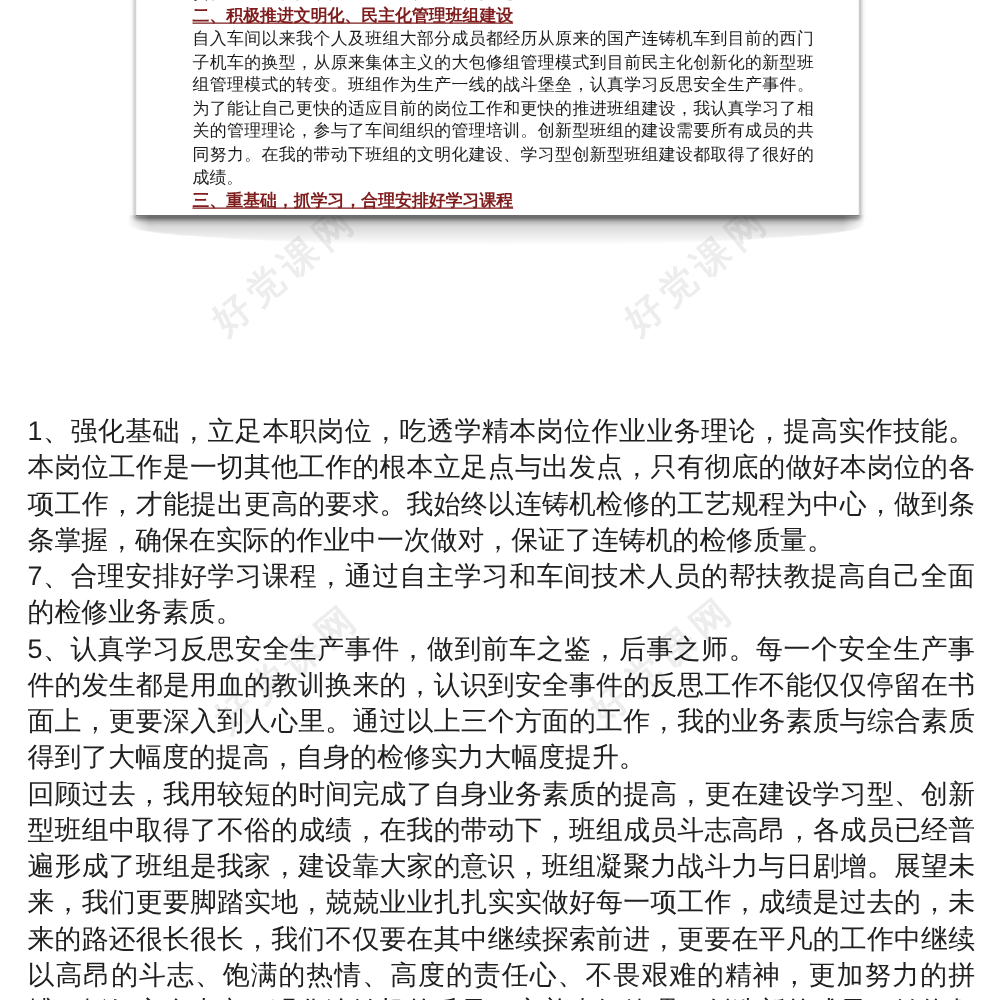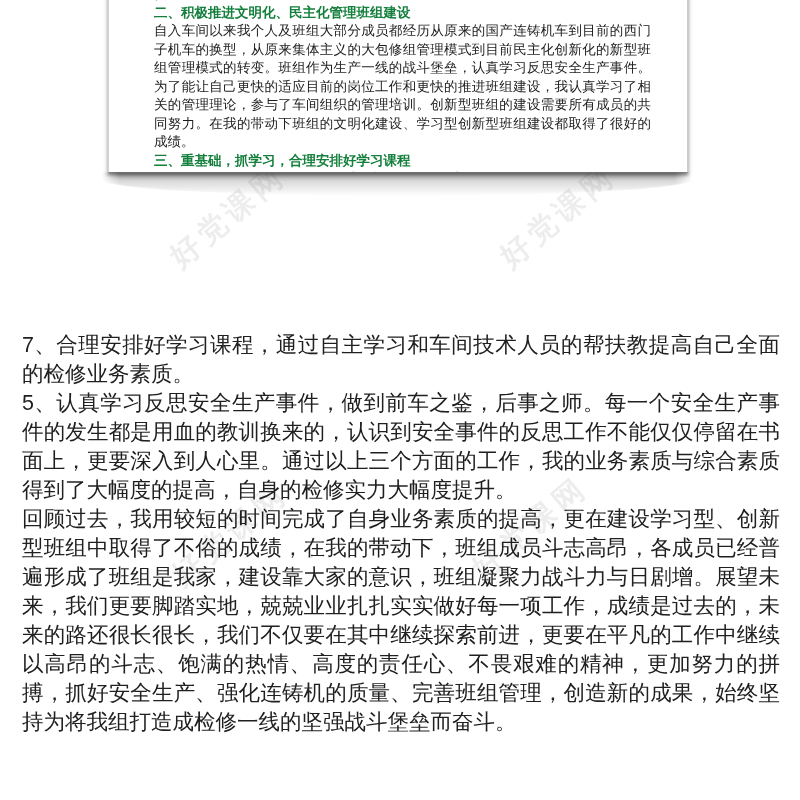--- a/index.html
+++ b/index.html
@@ -29,21 +29,21 @@
     background:#ffffff; z-index:2; overflow:hidden;
     border-left:1px solid #d2d2d2; border-right:1px solid #cccccc;
     border-bottom:1px solid #8f8f8f;
     box-shadow:0 2px 3px rgba(0,0,0,0.30), 2px 2px 4px rgba(0,0,0,0.12), -2px 2px 4px rgba(0,0,0,0.10);
   }
   .page-inner {
     position:absolute; left:45px; right:36px; top:-9px;
     font-size:13.5px; line-height:18.5px; color:#1c1c1c;
     text-align:justify; word-break:break-all;
   }
-  .page-inner .h { font-weight:700; color:#15803d; }
+  .page-inner .h { font-weight:700; color:#7f1d1d;text-decoration:underline; }
 
   
   .page-shadow {
     position:absolute; left:102px; top:172px; width:590px; height:24px; z-index:3;
     background:linear-gradient(to bottom, rgba(35,35,35,0.52) 0%, rgba(90,90,90,0.22) 38%, rgba(255,255,255,0) 100%);
     border-radius:0 0 50% 50% / 0 0 16px 16px;
     filter:blur(1px);
     -webkit-mask-image:linear-gradient(to right, transparent 0%, #000 3%, #000 97%, transparent 100%);
     mask-image:linear-gradient(to right, transparent 0%, #000 3%, #000 97%, transparent 100%);
     pointer-events:none;
@@ -72,18 +72,19 @@
       <div>责任、运缓事件，安全生产工作正扎实推进。</div>
       <div class="h">二、积极推进文明化、民主化管理班组建设</div>
       <div>自入车间以来我个人及班组大部分成员都经历从原来的国产连铸机车到目前的西门子机车的换型，从原来集体主义的大包修组管理模式到目前民主化创新化的新型班组管理模式的转变。班组作为生产一线的战斗堡垒，认真学习反思安全生产事件。为了能让自己更快的适应目前的岗位工作和更快的推进班组建设，我认真学习了相关的管理理论，参与了车间组织的管理培训。创新型班组的建设需要所有成员的共同努力。在我的带动下班组的文明化建设、学习型创新型班组建设都取得了很好的成绩。</div>
       <div class="h">三、重基础，抓学习，合理安排好学习课程</div>
       <div>为了能使自己成为业务精湛的能手，我做了以下几点：</div>
     </div>
   </div>
   <div class="page-shadow"></div>
 
   <div class="article">
+    <p>1、强化基础，立足本职岗位，吃透学精本岗位作业业务理论，提高实作技能。本岗位工作是一切其他工作的根本立足点与出发点，只有彻底的做好本岗位的各项工作，才能提出更高的要求。我始终以连铸机检修的工艺规程为中心，做到条条掌握，确保在实际的作业中一次做对，保证了连铸机的检修质量。</p>
     <p>7、合理安排好学习课程，通过自主学习和车间技术人员的帮扶教提高自己全面的检修业务素质。</p>
     <p>5、认真学习反思安全生产事件，做到前车之鉴，后事之师。每一个安全生产事件的发生都是用血的教训换来的，认识到安全事件的反思工作不能仅仅停留在书面上，更要深入到人心里。通过以上三个方面的工作，我的业务素质与综合素质得到了大幅度的提高，自身的检修实力大幅度提升。</p>
     <p>回顾过去，我用较短的时间完成了自身业务素质的提高，更在建设学习型、创新型班组中取得了不俗的成绩，在我的带动下，班组成员斗志高昂，各成员已经普遍形成了班组是我家，建设靠大家的意识，班组凝聚力战斗力与日剧增。展望未来，我们更要脚踏实地，兢兢业业扎扎实实做好每一项工作，成绩是过去的，未来的路还很长很长，我们不仅要在其中继续探索前进，更要在平凡的工作中继续以高昂的斗志、饱满的热情、高度的责任心、不畏艰难的精神，更加努力的拼搏，抓好安全生产、强化连铸机的质量、完善班组管理，创造新的成果，始终坚持为将我组打造成检修一线的坚强战斗堡垒而奋斗。</p>
   </div>
 
 </div>
 
 </body></html>

